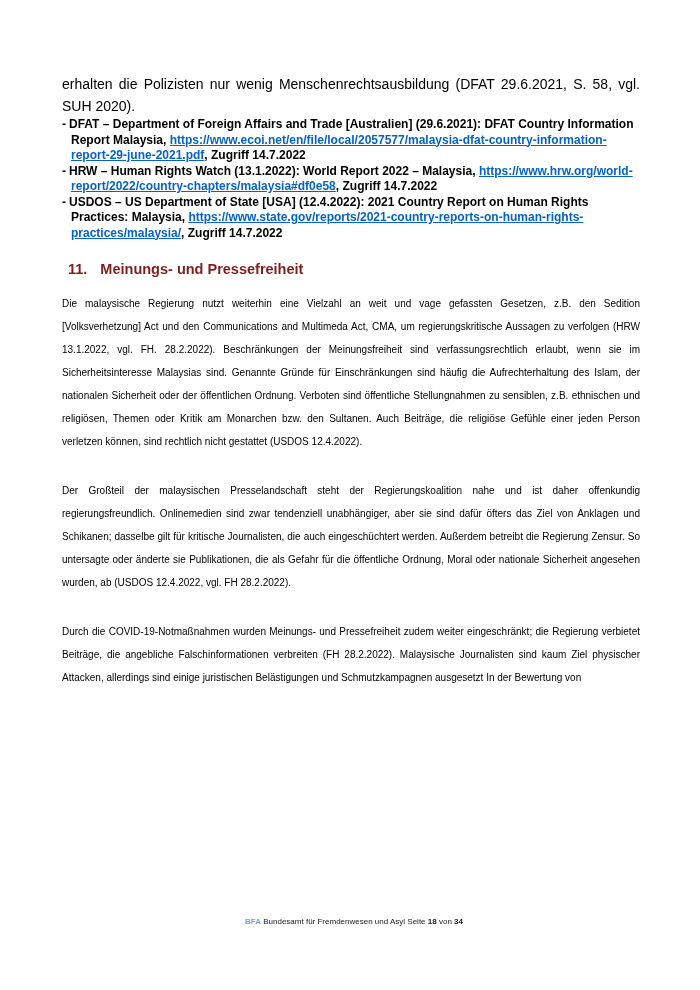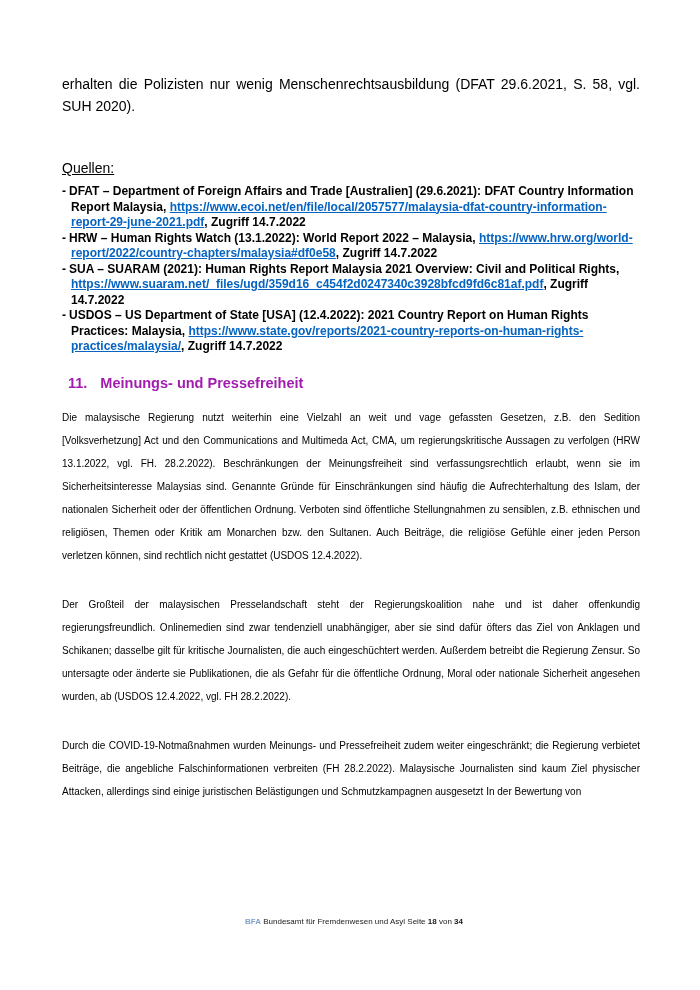--- a/index.html
+++ b/index.html
@@ -39,21 +39,21 @@
     color: #0563c1;
     text-decoration: underline;
     cursor: pointer;
   }
 
   .section-heading {
     margin: 18px 0 0 6px;
     font-size: 14.5px;
     line-height: 20px;
     font-weight: bold;
-    color: #a21caf;
+    color: #7f1d1d;
   }
   .section-heading .num { margin-right: 13px; }
 
   .body-par {
     margin: 26px 0 0 0;
     font-size: 10px;
     line-height: 23px;
     text-align: justify;
   }
   .body-par.first { margin-top: 13px; }
@@ -71,29 +71,27 @@
   .footer b { font-weight: bold; }
 </style>
 </head>
 <body>
 
 <div class="page">
   <div class="content">
 
     <p class="intro-par">erhalten die Polizisten nur wenig Menschenrechtsausbildung (DFAT 29.6.2021, S. 58, vgl. SUH 2020).</p>
 
-    <div class="sources-label">Quellen:</div>
 
     <div class="src-list">
 
       <div class="src-item"><span class="src-bullet">-</span><span>DFAT – Department of Foreign Affairs and Trade [Australien] (29.6.2021): DFAT Country Information Report Malaysia, </span><a class="src-link">https://www.ecoi.net/en/file/local/2057577/malaysia-dfat-country-information-report-29-june-2021.pdf</a><span>, Zugriff 14.7.2022</span></div>
 
       <div class="src-item"><span class="src-bullet">-</span><span>HRW – Human Rights Watch (13.1.2022): World Report 2022 – Malaysia, </span><a class="src-link">https://www.hrw.org/world-report/2022/country-chapters/malaysia#df0e58</a><span>, Zugriff 14.7.2022</span></div>
 
-      <div class="src-item"><span class="src-bullet">-</span><span>SUA – SUARAM (2021): Human Rights Report Malaysia 2021 Overview: Civil and Political Rights, </span><a class="src-link">https://www.suaram.net/_files/ugd/359d16_c454f2d0247340c3928bfcd9fd6c81af.pdf</a><span>, Zugriff 14.7.2022</span></div>
 
 
       <div class="src-item"><span class="src-bullet">-</span><span>USDOS – US Department of State [USA] (12.4.2022): 2021 Country Report on Human Rights Practices: Malaysia, </span><a class="src-link">https://www.state.gov/reports/2021-country-reports-on-human-rights-practices/malaysia/</a><span>, Zugriff 14.7.2022</span></div>
 
     </div>
 
     <h2 class="section-heading"><span class="num">11.</span><span>Meinungs- und Pressefreiheit</span></h2>
 
     <p class="body-par first">Die malaysische Regierung nutzt weiterhin eine Vielzahl an weit und vage gefassten Gesetzen, z.B. den Sedition [Volksverhetzung] Act und den Communications and Multimeda Act, CMA,  um regierungskritische Aussagen zu verfolgen (HRW 13.1.2022, vgl. FH. 28.2.2022). Beschränkungen der Meinungsfreiheit sind verfassungsrechtlich erlaubt, wenn sie im Sicherheitsinteresse Malaysias sind. Genannte Gründe für Einschränkungen sind häufig die Aufrechterhaltung des Islam, der nationalen Sicherheit oder der öffentlichen Ordnung. Verboten sind öffentliche Stellungnahmen zu sensiblen, z.B. ethnischen und religiösen, Themen oder Kritik am Monarchen bzw. den Sultanen. Auch Beiträge, die religiöse Gefühle einer jeden Person verletzen können, sind rechtlich nicht gestattet (USDOS 12.4.2022).</p>
 

